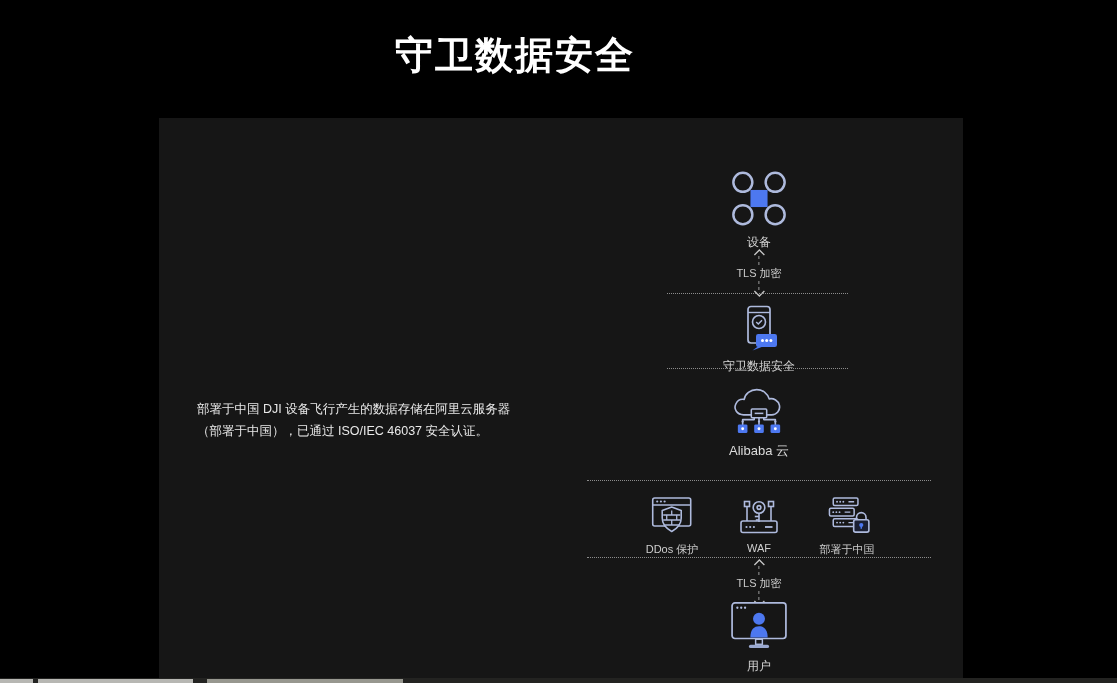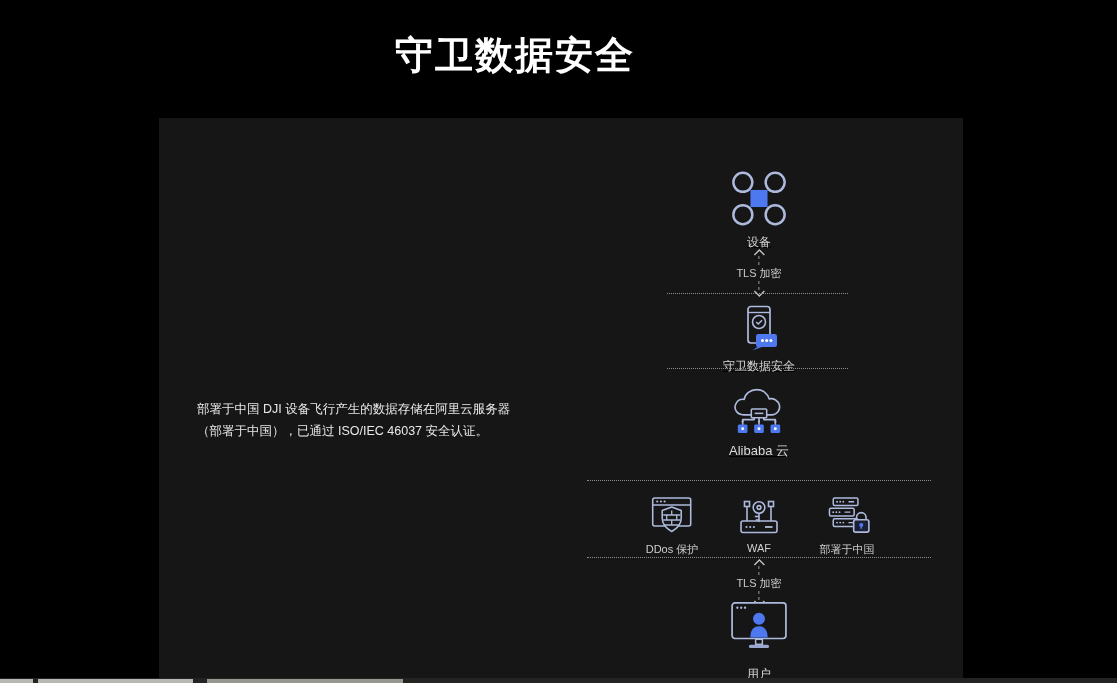--- a/index.html
+++ b/index.html
@@ -12,21 +12,21 @@
                 letter-spacing:2px;padding-left:20px; }
 
   .panel { position:absolute; left:159px; top:118px; width:804px; height:565px;
            background:#161616; }
 
   .description { position:absolute; left:38px; top:280px; width:340px;
                  color:#e9e9e9; font-size:12.5px; line-height:22px; }
 
   
   .node { position:absolute; display:flex; flex-direction:column; align-items:center;
-          transform:translateX(-50%);text-decoration:underline; }
+          transform:translateX(-50%); }
   .node-label { color:#d6d6d6; font-size:12px; margin-top:7px; white-space:nowrap; }
   .cloud-label { font-size:13px; color:#dcdcdc; }
 
   .tls-arrow { position:absolute; transform:translateX(-50%); display:flex;
                flex-direction:column; align-items:center; }
   .tls-dash { height:9px; border-left:1px dashed #9a9a9a; width:0; }
   .tls-label { color:#c9c9c9; font-size:11px; line-height:14px; margin:1px 0; white-space:nowrap; }
 
   .dotline { position:absolute; height:0; border-top:1px dotted #8c8c8c; }
 
@@ -218,21 +218,21 @@
           <polyline points="1,6 6,1 11,6" fill="none" stroke="#c8c8c8" stroke-width="1.3"></polyline>
         </svg>
       <div class="tls-dash"></div>
       <div class="tls-label">TLS 加密</div>
       <div class="tls-dash"></div>
       <svg width="12" height="7">
           <polyline points="1,1 6,6 11,1" fill="none" stroke="#c8c8c8" stroke-width="1.3"></polyline>
         </svg>
     </div>
 
-    <div class="node" style="left:600px; top:483px;gap:8px;">
+    <div class="node" style="left:600px; top:483px;">
       <span>
         <svg width="58" height="50" viewBox="0 0 60 52">
           <rect x="2" y="2" width="56" height="37" rx="3" fill="#161616" stroke="#aebadd" stroke-width="1.8"></rect>
           <circle cx="7.5" cy="7" r="1.2" fill="#aebadd"></circle>
           <circle cx="11.5" cy="7" r="1.2" fill="#aebadd"></circle>
           <circle cx="15.5" cy="7" r="1.2" fill="#aebadd"></circle>
           <circle cx="30" cy="18.5" r="6.2" fill="#4d78f0"></circle>
           <path d="M21 38 C21 29.5 25 26.3 30 26.3 C35 26.3 39 29.5 39 38 Z" fill="#4d78f0"></path>
           <rect x="26.5" y="39.8" width="7" height="5.2" fill="none" stroke="#aebadd" stroke-width="1.5"></rect>
           <rect x="19.5" y="45.5" width="21" height="3.4" rx="1.7" fill="#9aa8cf"></rect>

